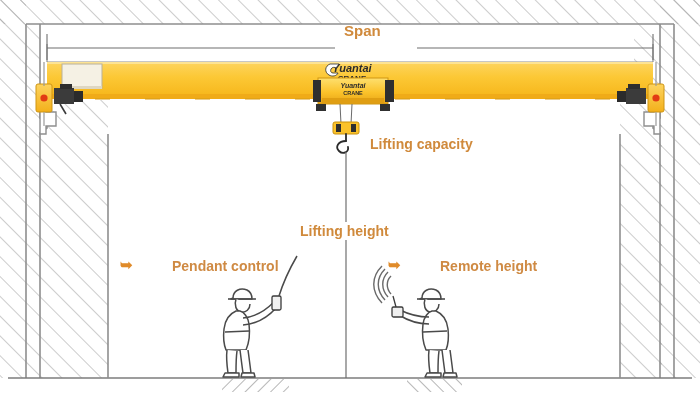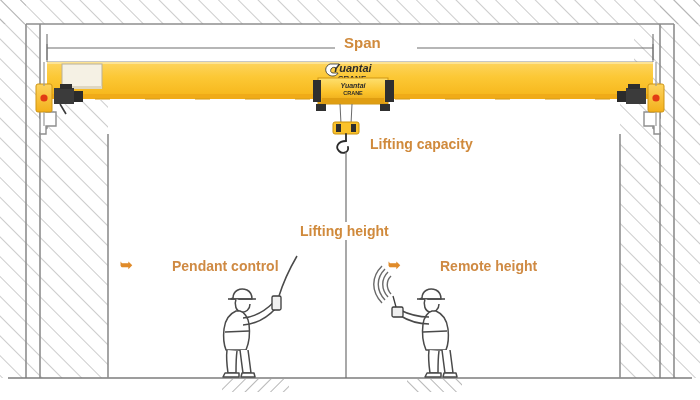--- a/index.html
+++ b/index.html
@@ -235,21 +235,21 @@
 
   <g fill="none" stroke="#6a6a6a" stroke-width="1.4">
     <path d="M391,294 C386,288 386,281 391,276"></path>
     <path d="M388,297 C381,289 381,279 388,272"></path>
     <path d="M385,300 C376,290 376,278 385,269"></path>
     <path d="M382,303 C371,291 371,277 382,266"></path>
   </g>
 
 </svg>
 
-<div class="lbl lbl-span" style="left:344px;top:34px;">Span</div>
+<div class="lbl lbl-span" style="left:344px;top:22px;">Span</div>
 
 <div class="lbl lbl-cap" style="left:370px;top:136px;">Lifting capacity</div>
 
 <div class="lbl lbl-h" style="left:300px;top:223px;">Lifting height</div>
 
 <div class="arw" style="left:120px;top:256px;">➥</div>
 <div class="lbl lbl-ctl" style="left:151px;top:258px;">Pendant control</div>
 
 <div class="arw" style="left:388px;top:256px;">➥</div>
 <div class="lbl lbl-ctl" style="left:419px;top:258px;">Remote height</div>

